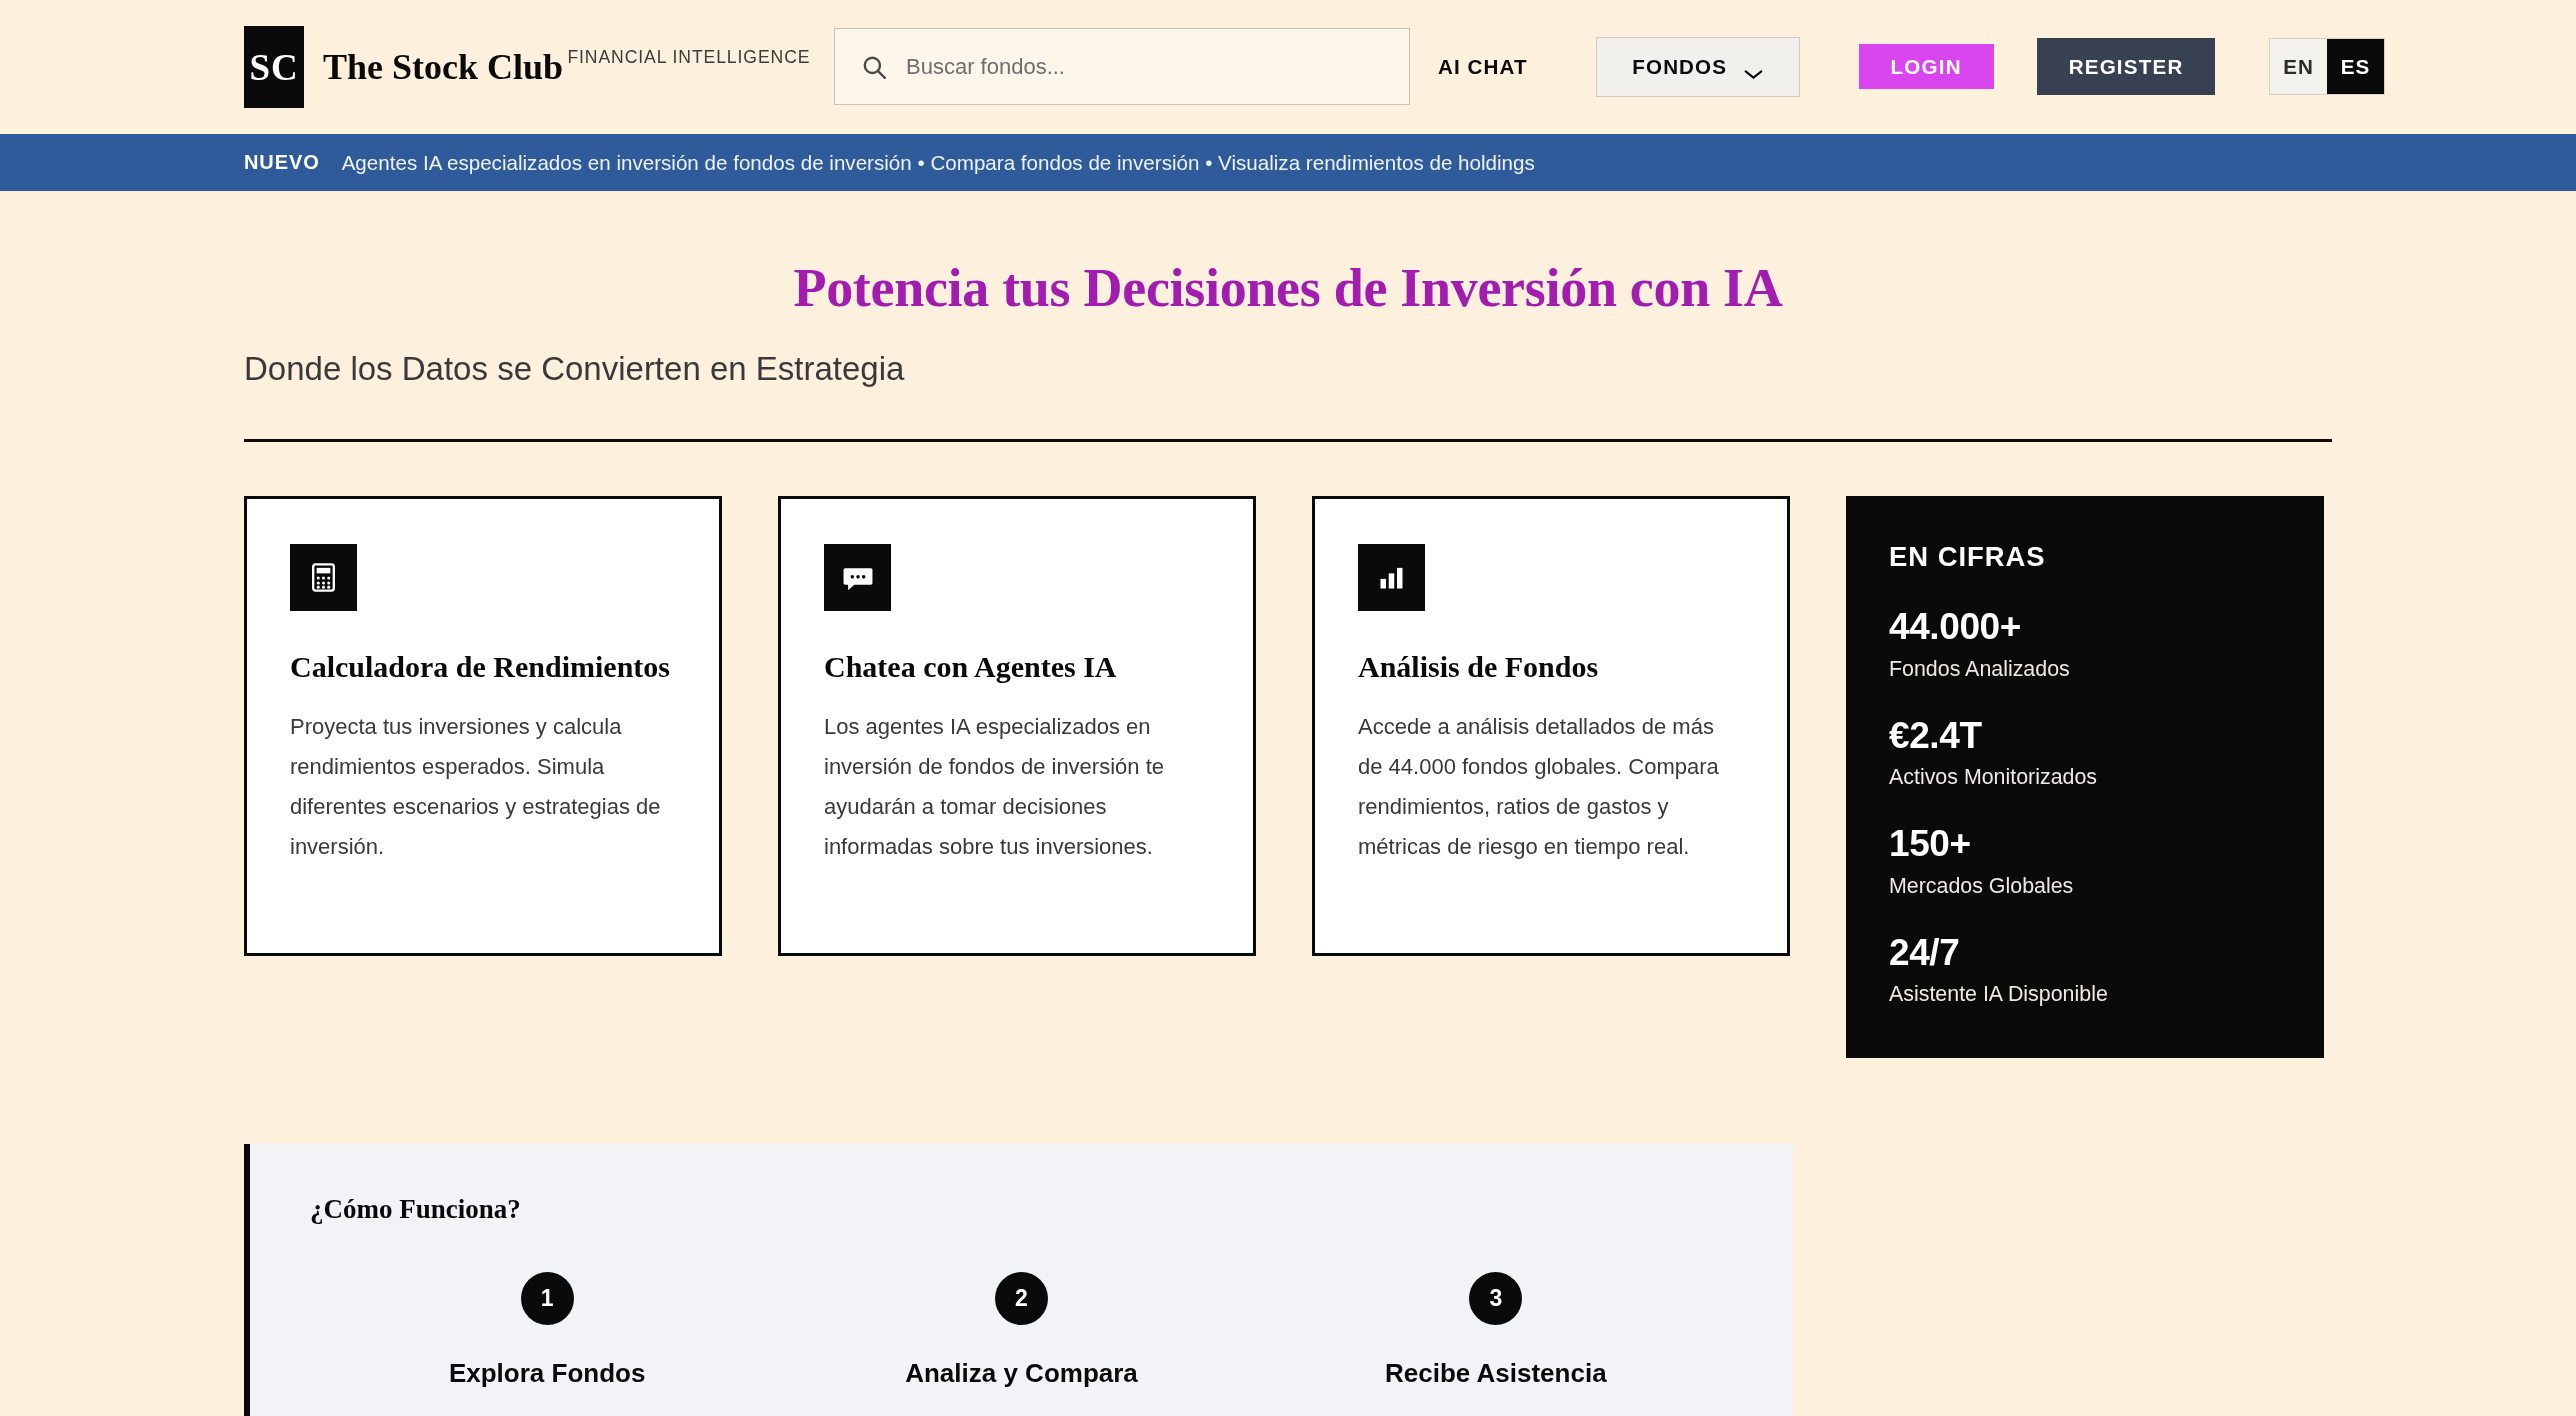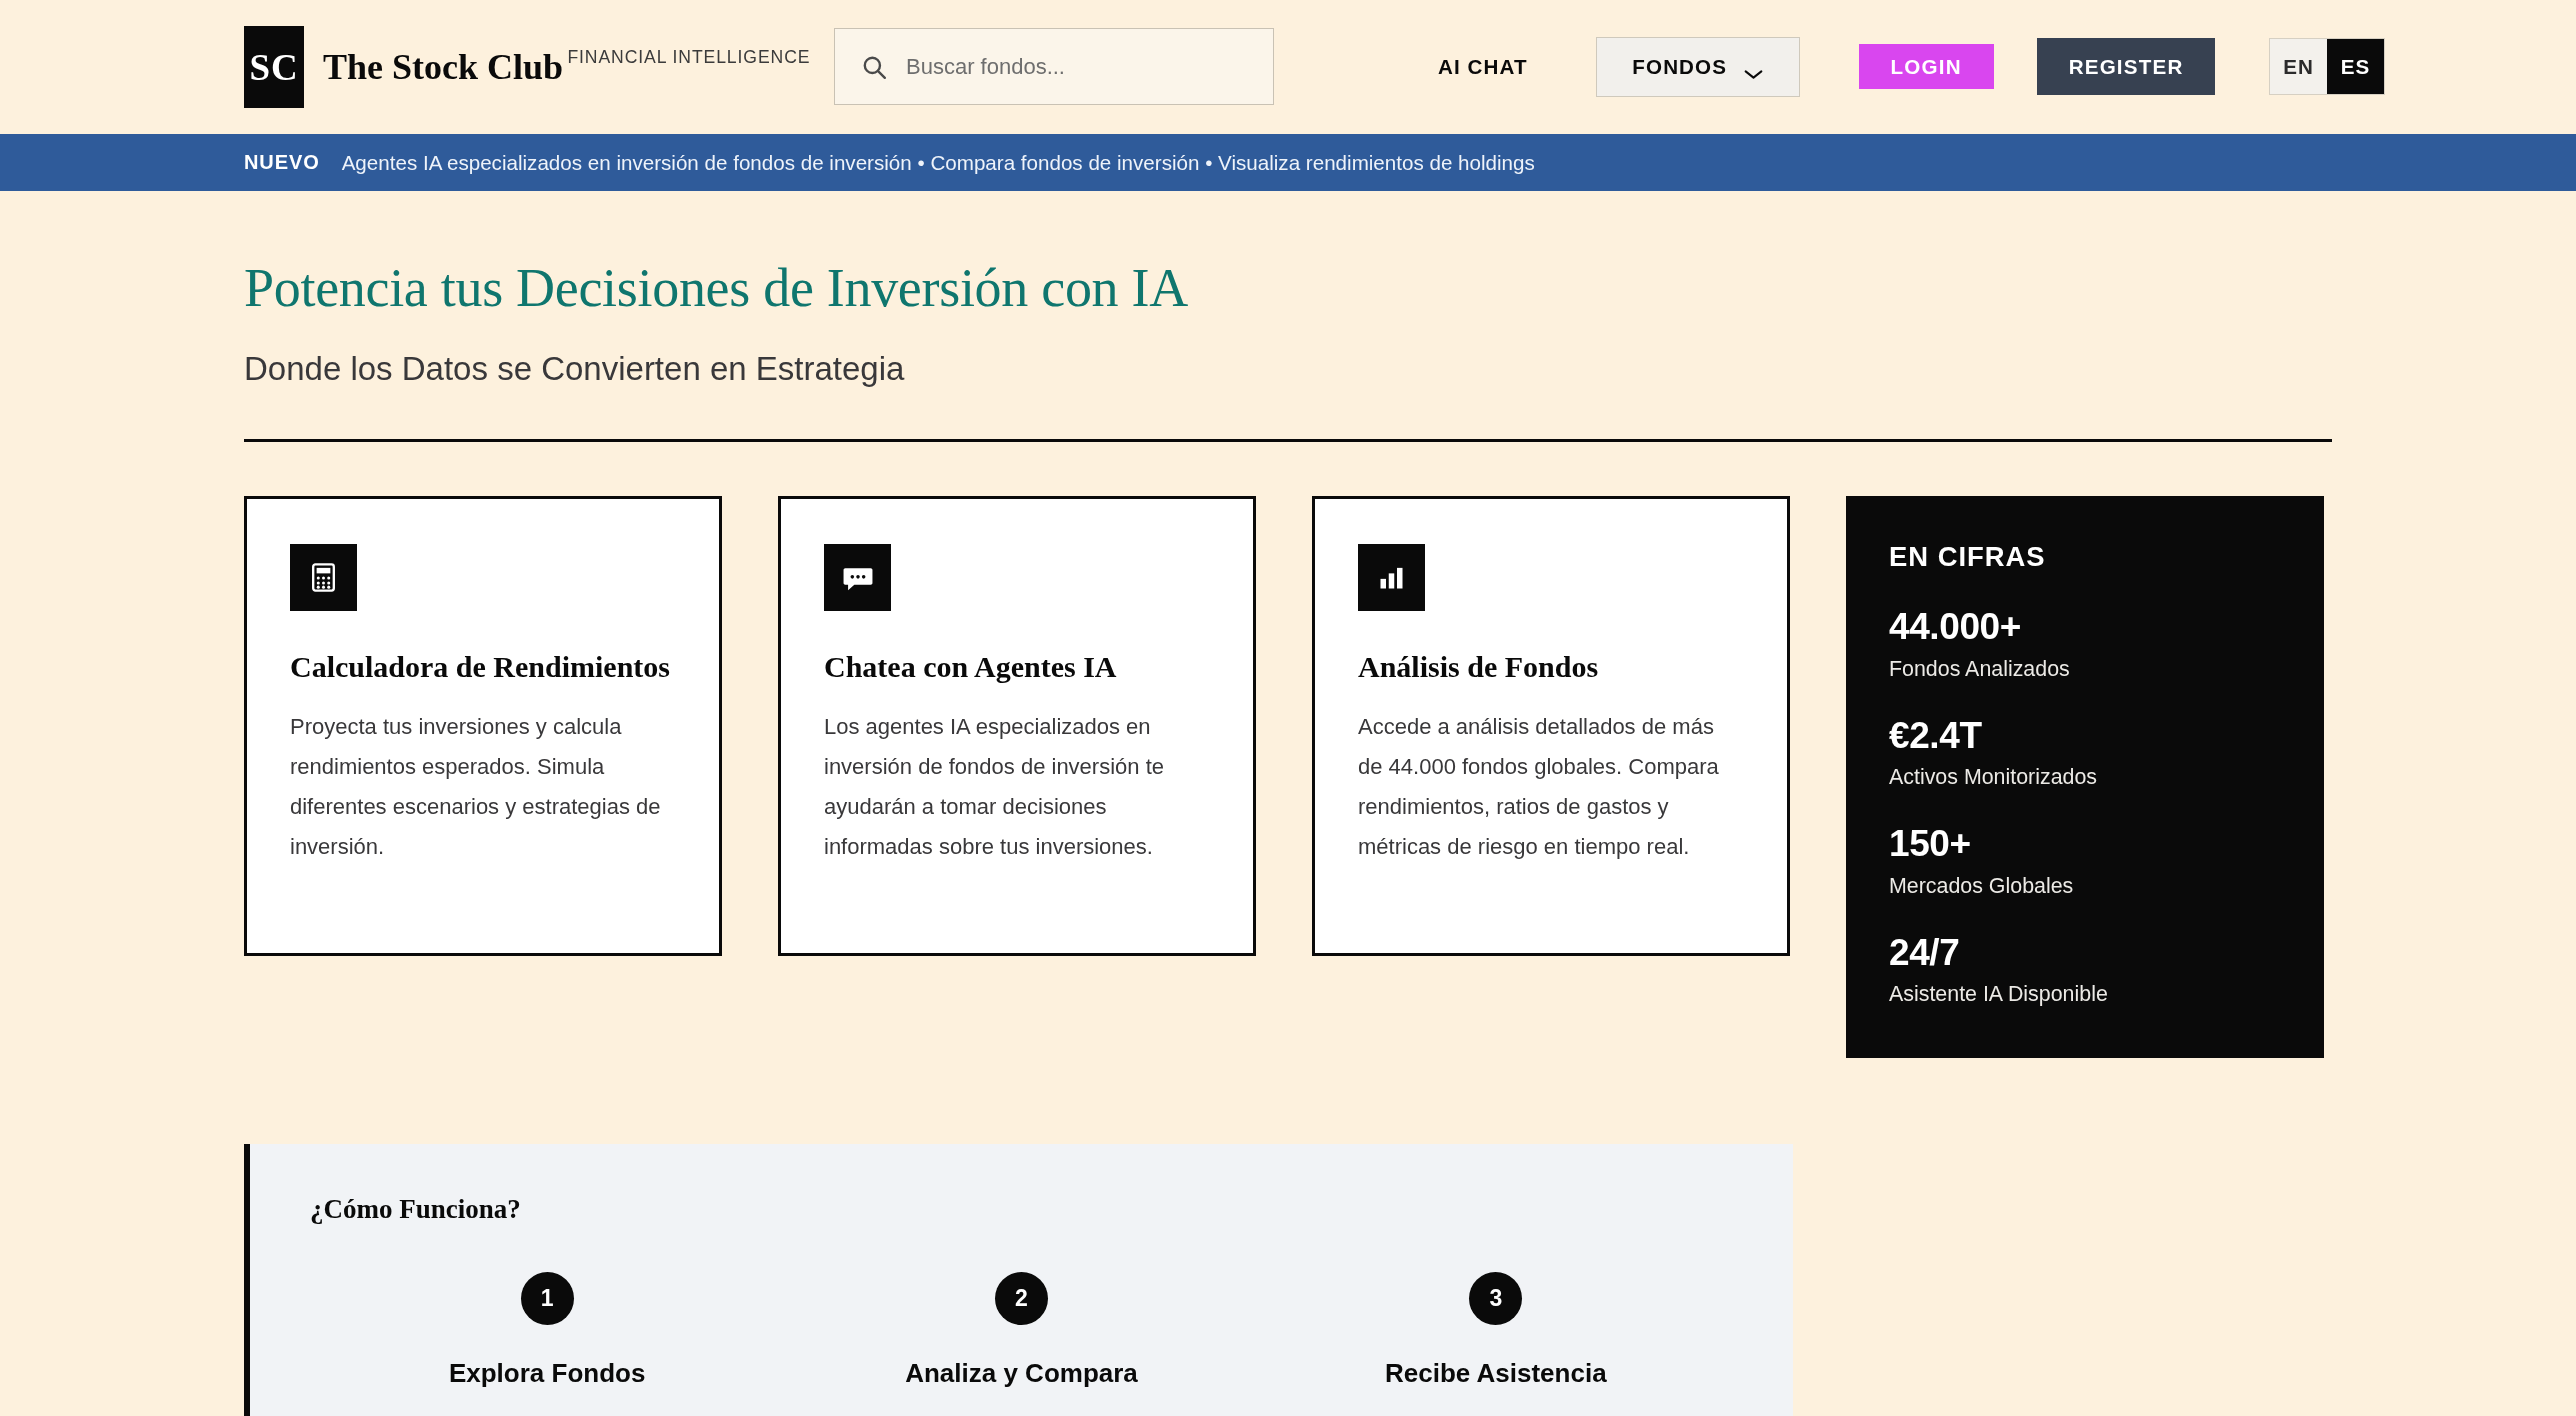--- a/index.html
+++ b/index.html
@@ -44,21 +44,21 @@
     font-size: 17.6px;
     letter-spacing: 0.9px;
     color: #3b3b3b;
     line-height: 1;
   }
 
   .search-box {
     position: absolute;
     left: 834px;
     top: 28px;
-    width: 440px;
+    width: 576px;
     height: 77px;
     background: #fbf5ea;
     border: 1.7px solid #c9c2b4;
     display: flex;
     align-items: center;
     padding: 0 26px;
     gap: 19px;
   }
   .search-icon { width: 26px; height: 26px; flex: none; }
   .search-input {
@@ -164,24 +164,25 @@
     font-weight: bold;
     letter-spacing: 0.9px;
   }
   .ticker-text { font-size: 20.6px; color: #eef3fa; }
 
   
   .main { padding: 0 244px; position: relative; }
   .hero-title {
     font-family: "Liberation Serif", serif;
     font-size: 54px;
-    font-weight: normal;
-    color: #0f766e;
+    font-weight: bold;
+    color: #a21caf;
     margin-top: 66px;
     letter-spacing: -0.3px;
+    text-align: center;
   }
   .hero-sub {
     font-size: 33px;
     color: #39383a;
     margin-top: 31px;
   }
   .hero-rule {
     border-top: 3.4px solid #0a0a0a;
     margin-top: 51px;
   }

